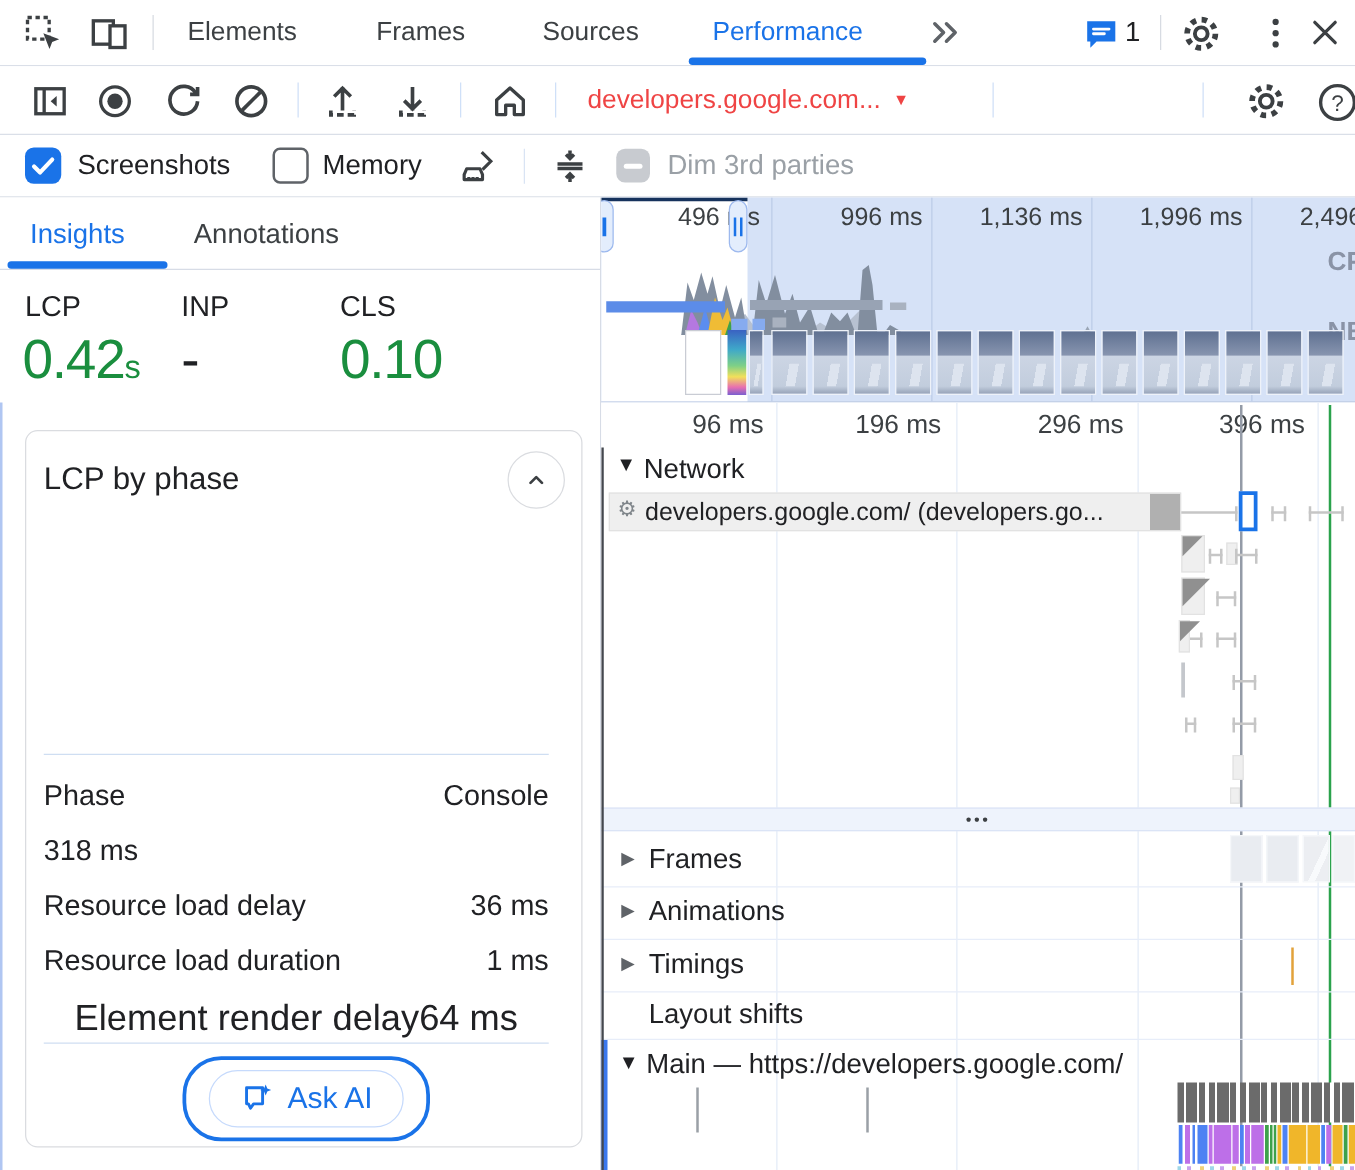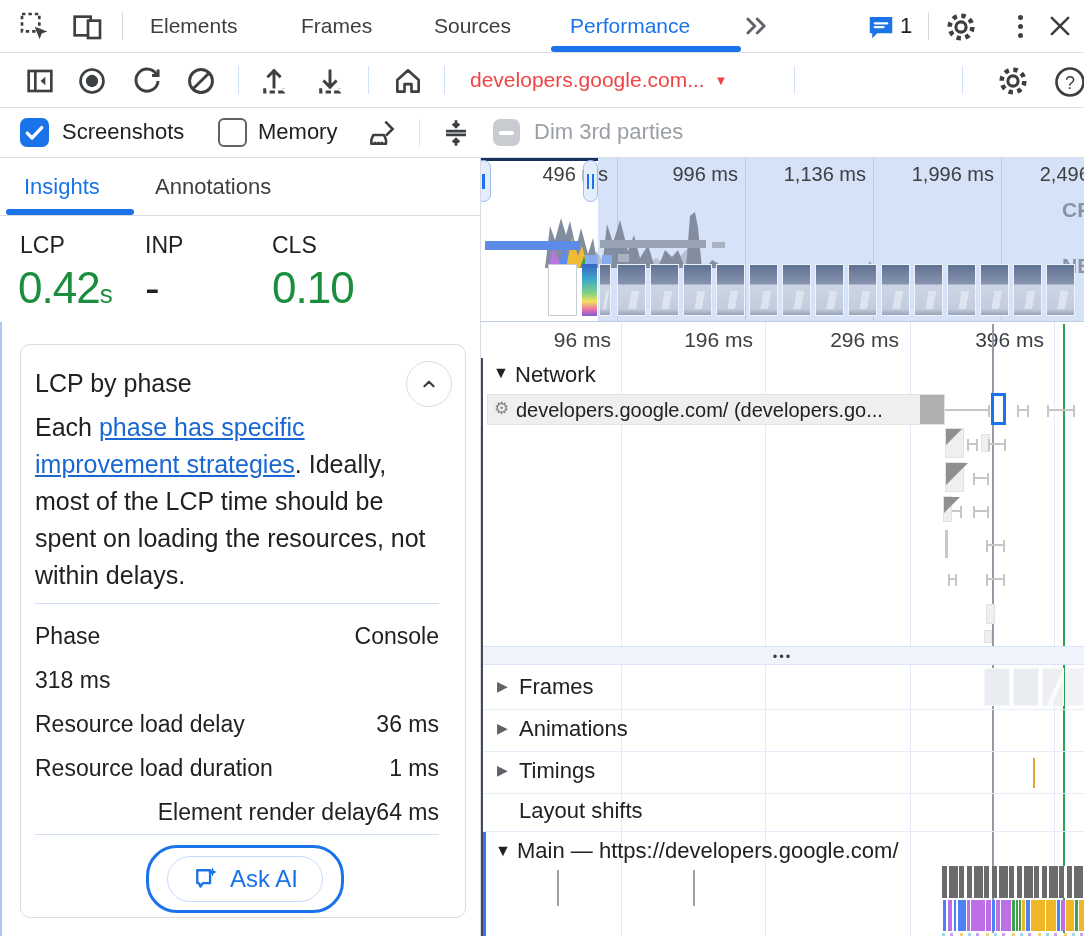--- a/index.html
+++ b/index.html
@@ -213,42 +213,39 @@
       <span class="abs metric-value good" style="left:272px;top:48px">0.10</span>
     </div>
 
     <div class="abs" style="left:20px;top:186px;width:446px;height:574px;border:1px solid #dadce0;border-radius:10px;box-sizing:border-box;padding:26px 14px 0 14px">
       <span class="abs" style="left:14px;top:24px;font-size:25px;color:#202124">LCP by phase</span>
       <span class="abs" style="left:385px;top:16px;width:44px;height:44px;border:1px solid #dadce0;border-radius:50%;display:flex;align-items:center;justify-content:center">
         <svg width="22" height="22" viewBox="0 0 24 24">
             <path d="M7 14.5l5-5 5 5" fill="none" stroke="#3c4043" stroke-width="2.4" stroke-linecap="round" stroke-linejoin="round"></path>
           </svg>
       </span>
-      <div class="abs" style="left:14px;top:64px;width:408px;font-size:25px;line-height:37px;color:#202124">
-        <span>Each </span><a class="lnk">phase has specific improvement strategies</a><span>. Ideally, most of the LCP time should be spent on loading the resources, not within delays.</span>
-      </div>
       <div class="abs" style="left:14px;top:258px;width:404px;height:1px;background:#cfdef2"></div>
 
       <div class="abs" style="left:14px;top:278px;width:404px">
         <div style="display:flex;justify-content:space-between;font-size:23px;margin-bottom:17px">
           <span>Phase</span>
           <span>Console</span>
         </div>
         <div style="display:flex;justify-content:space-between;font-size:23px;margin-bottom:17px">
             <span>318 ms</span>
         </div>
         <div style="display:flex;justify-content:space-between;font-size:23px;margin-bottom:17px">
           <span>Resource load delay</span>
             <span>36 ms</span>
         </div>
         <div style="display:flex;justify-content:space-between;font-size:23px;margin-bottom:17px">
           <span>Resource load duration</span>
             <span>1 ms</span>
         </div>
-        <div style="display:flex;justify-content:flex-end;font-size:23px">
+        <div style="display:flex;justify-content:center;font-size:29px">
           <span>Element render delay</span>
             <span>64 ms</span>
         </div>
       </div>
       <div class="abs" style="left:14px;top:489px;width:404px;height:1px;background:#cfdef2"></div>
 
       <div class="abs" style="left:125px;top:500px;width:192px;height:62px;border:3px solid #1a73e8;border-radius:31px;display:flex;align-items:center;justify-content:center">
         <button style="display:flex;align-items:center;gap:10px;background:#fff;border:1px solid #c6dafc;border-radius:24px;padding:8px 24px;cursor:pointer">
           <svg width="28" height="28" viewBox="0 0 24 24">
               <path d="M4.5 4.5h11v11h-6.2l-2.1 3-1.4-3H4.5z" fill="none" stroke="#1a73e8" stroke-width="2" stroke-linejoin="round"></path>

